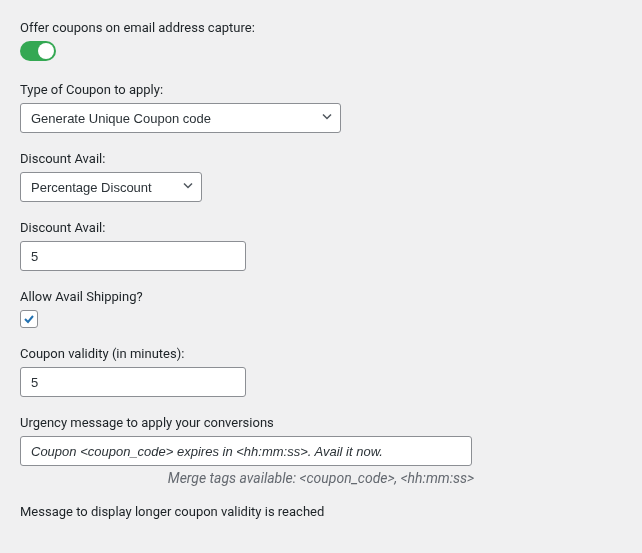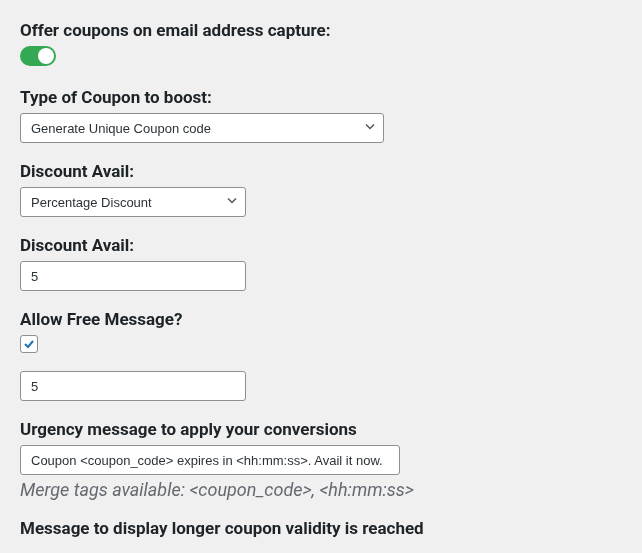--- a/index.html
+++ b/index.html
@@ -8,22 +8,22 @@
     background: #f0f0f1;
     font-family: -apple-system, BlinkMacSystemFont, "Segoe UI", Roboto, Arial, sans-serif;
     font-size: 13px;
     color: #1d2327;
     width: 602px;
   }
   .field {
     margin-bottom: 18px;
   }
   .label {
-    font-weight: 700;
-    font-size: 17px;
+    font-weight: 400;
+    font-size: 13px;
     color: #1d2327;
     display: block;
     margin-bottom: 6px;
   }
   .toggle {
     position: relative;
     width: 36px;
     height: 20px;
     background: #34a853;
     border-radius: 10px;
@@ -49,71 +49,72 @@
     font-size: 13px;
     color: #2c3338;
     appearance: none;
     -webkit-appearance: none;
     box-sizing: border-box;
   }
   .select-wrap {
     position: relative;
     display: inline-block;
   }
-  .select-wrap.wide { width: 364px; }
-  .select-wrap.narrow { width: 226px; }
+  .select-wrap.wide { width: 321px; }
+  .select-wrap.narrow { width: 182px; }
   .select-wrap .chev {
     position: absolute;
     right: 8px;
     top: 50%;
     transform: translateY(-50%);
     pointer-events: none;
   }
   input[type="text"] {
     height: 30px;
     padding: 4px 10px;
     border: 1px solid #8c8f94;
     border-radius: 3px;
     background: #fff;
     font-size: 13px;
     color: #2c3338;
     box-sizing: border-box;
   }
   .w-narrow { width: 226px; }
-  .w-wide { width: 380px; }
+  .w-wide { width: 452px; font-style: italic; }
   .checkbox {
     width: 16px;
     height: 16px;
     border: 1px solid #8c8f94;
     border-radius: 3px;
     background: #fff;
     display: inline-flex;
     align-items: center;
     justify-content: center;
     cursor: pointer;
   }
   .helptext {
-    font-size: 18px;
+    font-size: 14px;
     font-style: italic;
     color: #646970;
     margin-top: 4px;
+    text-align: center;
   }
 </style>
 </head>
 <body>
 
 <div class="field">
   <span class="label">Offer coupons on email address capture:</span>
   <div class="toggle">
     <div class="knob"></div>
   </div>
 </div>
 
 <div class="field">
-  <span class="label">Type of Coupon to boost:</span>
+  <span class="label">Type of Coupon to apply:</span>
   <div class="select-wrap wide">
     <select>
       <option>Generate Unique Coupon code</option>
     </select>
     <span class="chev">
       <svg width="12" height="12" viewBox="0 0 12 12">
           <path d="M2 4 L6 8 L10 4" stroke="#50575e" stroke-width="1.5" fill="none"></path>
         </svg>
     </span>
   </div>
@@ -132,29 +133,30 @@
     </span>
   </div>
 </div>
 
 <div class="field">
   <span class="label">Discount Avail:</span>
   <input type="text" class="w-narrow" value="5" style="">
 </div>
 
 <div class="field">
-  <span class="label">Allow Free Message?</span>
+  <span class="label">Allow Avail Shipping?</span>
   <div class="checkbox">
     <svg width="12" height="12" viewBox="0 0 12 12">
         <path d="M2 6 L5 9 L10 3" stroke="#2271b1" stroke-width="2" fill="none"></path>
       </svg>
   </div>
 </div>
 
 <div class="field">
+  <span class="label">Coupon validity (in minutes):</span>
   <input type="text" class="w-narrow" value="5" style="">
 </div>
 
 <div class="field">
   <span class="label">Urgency message to apply your conversions</span>
   <input type="text" class="w-wide" value="Coupon &lt;coupon_code&gt; expires in &lt;hh:mm:ss&gt;. Avail it now." style="">
   <div class="helptext">Merge tags available: &lt;coupon_code&gt;, &lt;hh:mm:ss&gt;</div>
 </div>
 
 <div class="field">

